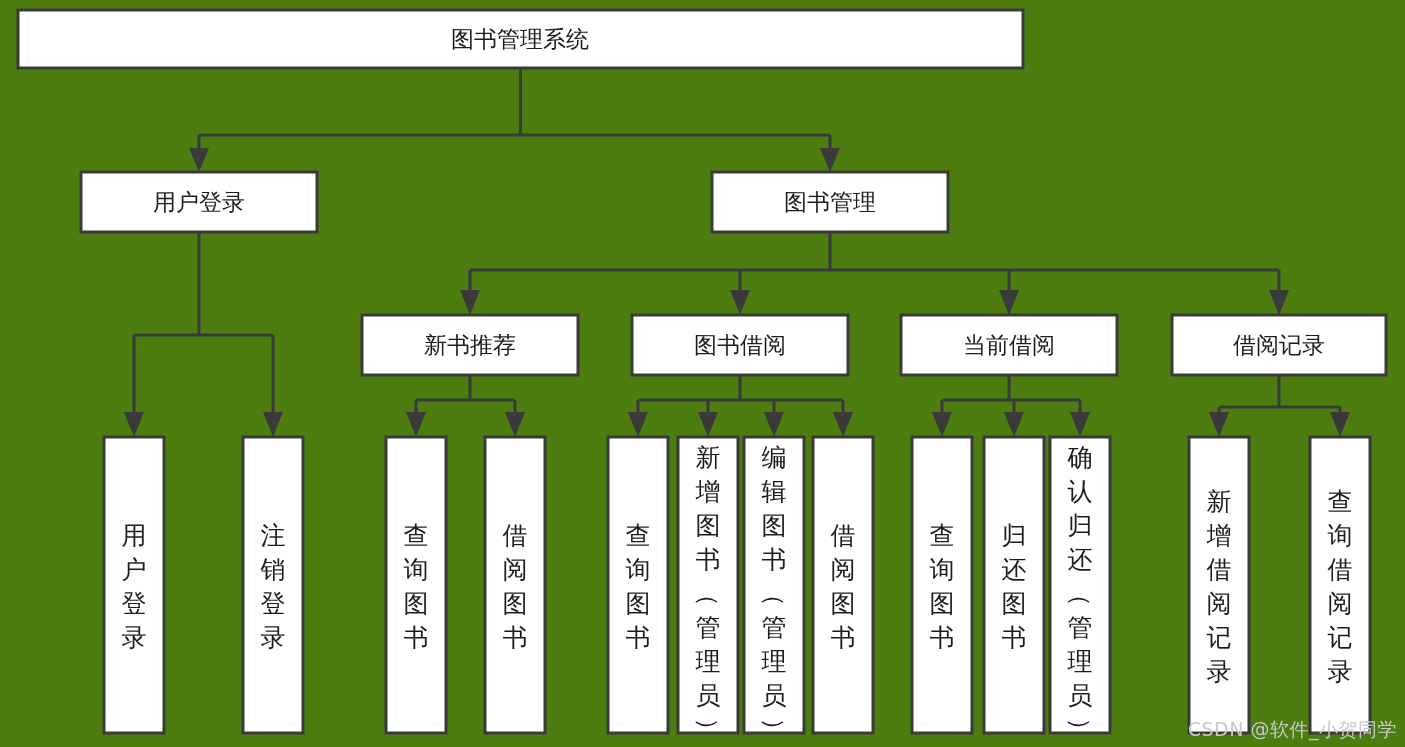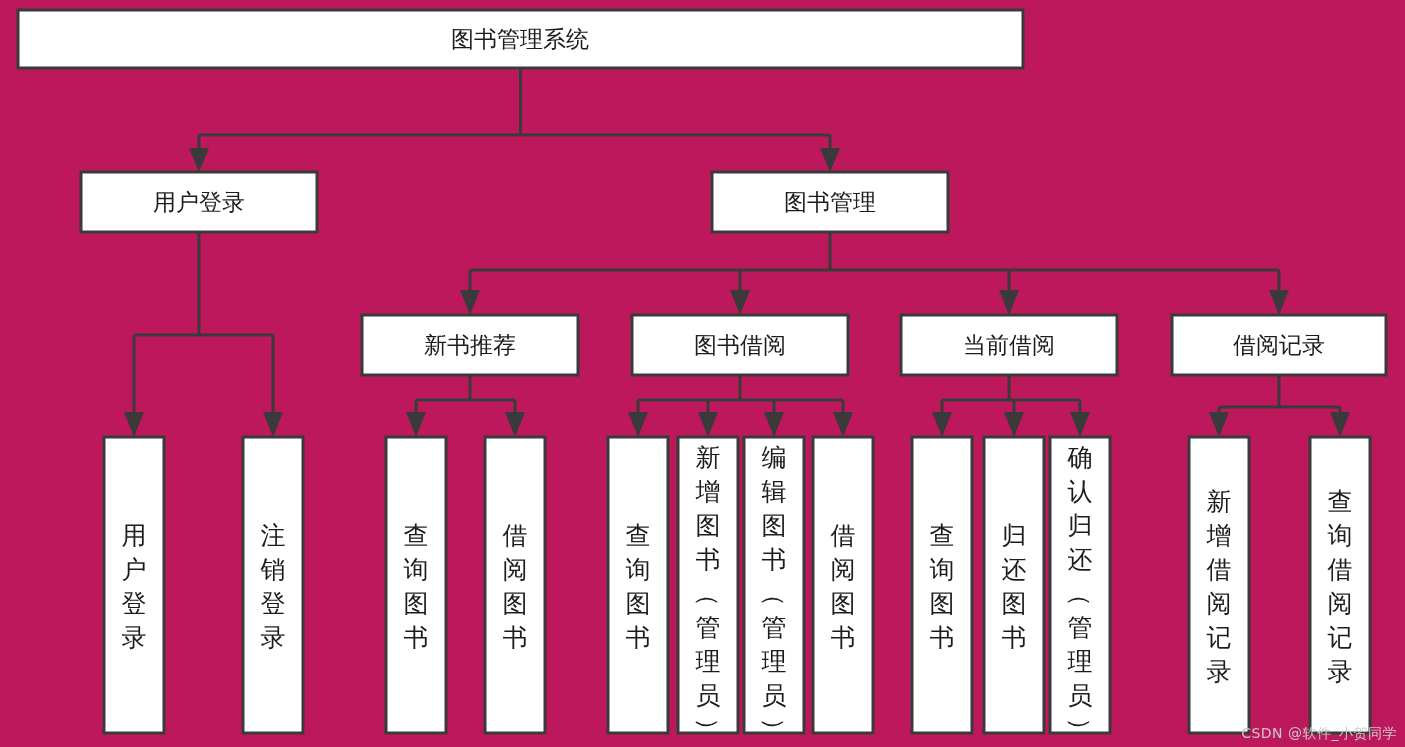--- a/index.html
+++ b/index.html
@@ -11,21 +11,21 @@
   body {
     width: 1405px;
     height: 747px;
     overflow: hidden;
     font-family: "DejaVu Sans", "Liberation Sans", sans-serif;
   }
   #diagram-root {
     position: relative;
     width: 1405px;
     height: 747px;
-    background: #be185d;
+    background: #4d7c0f;
   }
   svg#flowchart {
     display: block;
     width: 1405px;
     height: 747px;
   }
   .node-box {
     fill: #ffffff;
     stroke: #3a3a3a;
     stroke-width: 3;
@@ -51,21 +51,21 @@
   }
   .arrow-head {
     fill: #3a3a3a;
     stroke: none;
   }
   .watermark {
     position: absolute;
     right: 8px;
     bottom: 4px;
     font-family: "DejaVu Sans", "Liberation Sans", sans-serif;
-    font-size: 14px;
+    font-size: 19px;
     color: #c9c9c9;
     letter-spacing: 0.5px;
     white-space: nowrap;
     pointer-events: none;
   }
 </style>
 </head>
 <body>
 
 <div id="diagram-root">

